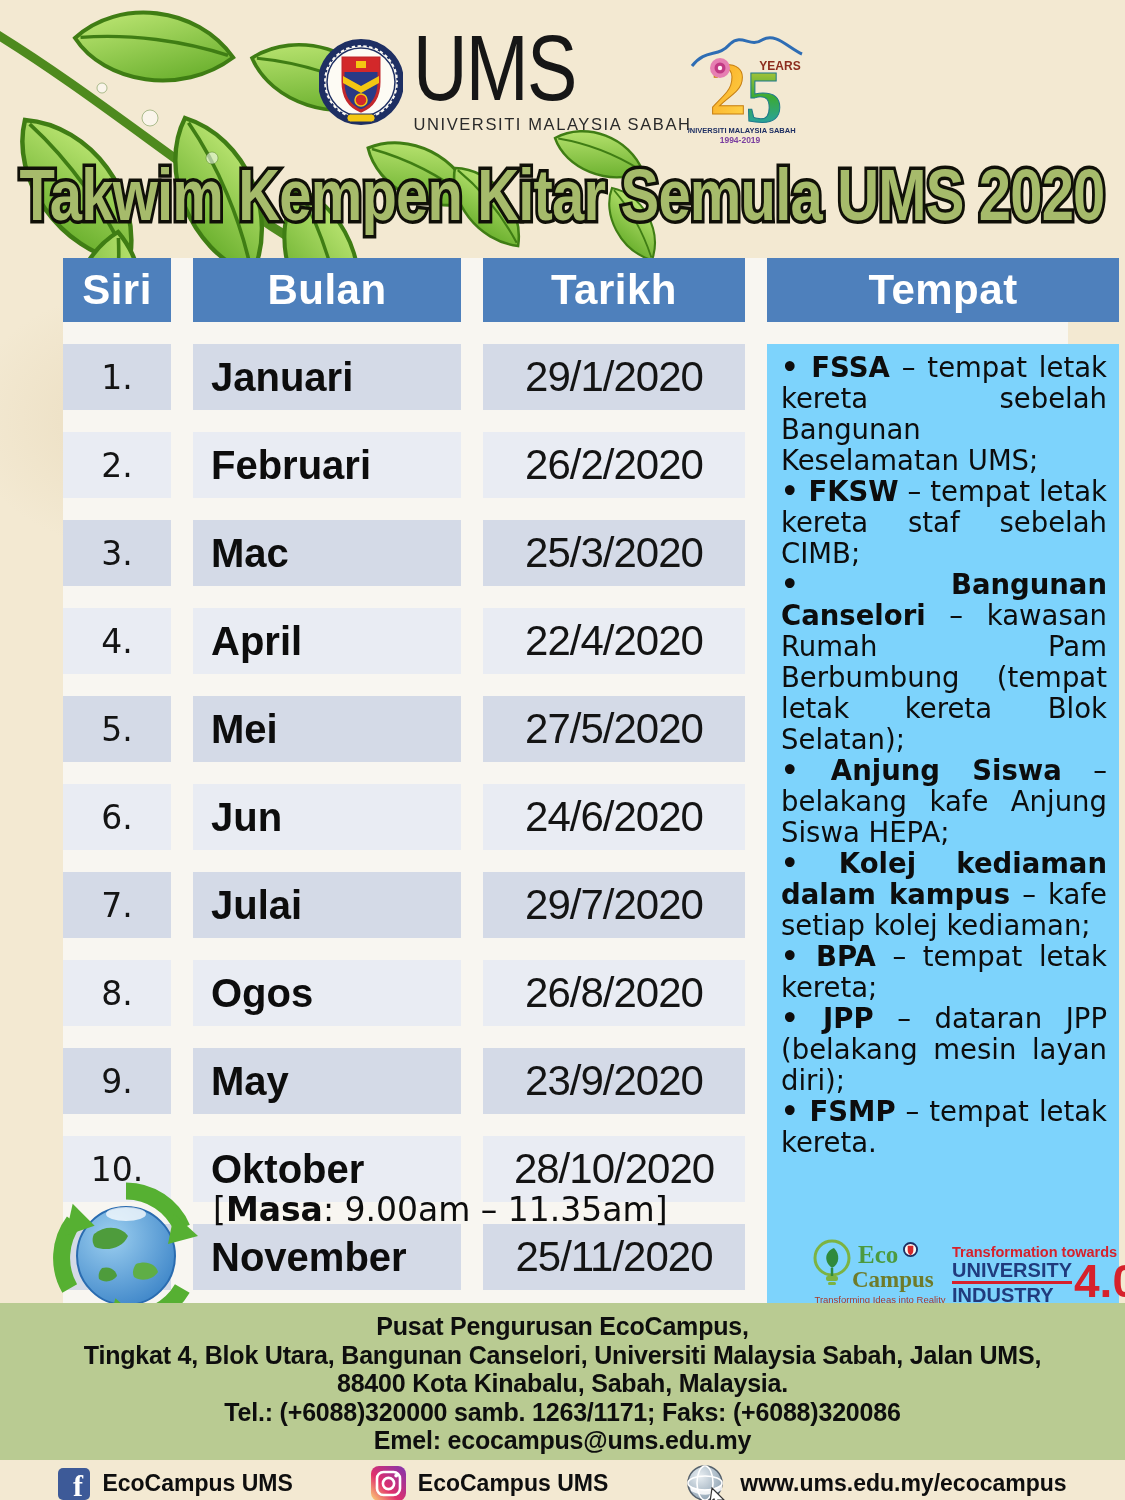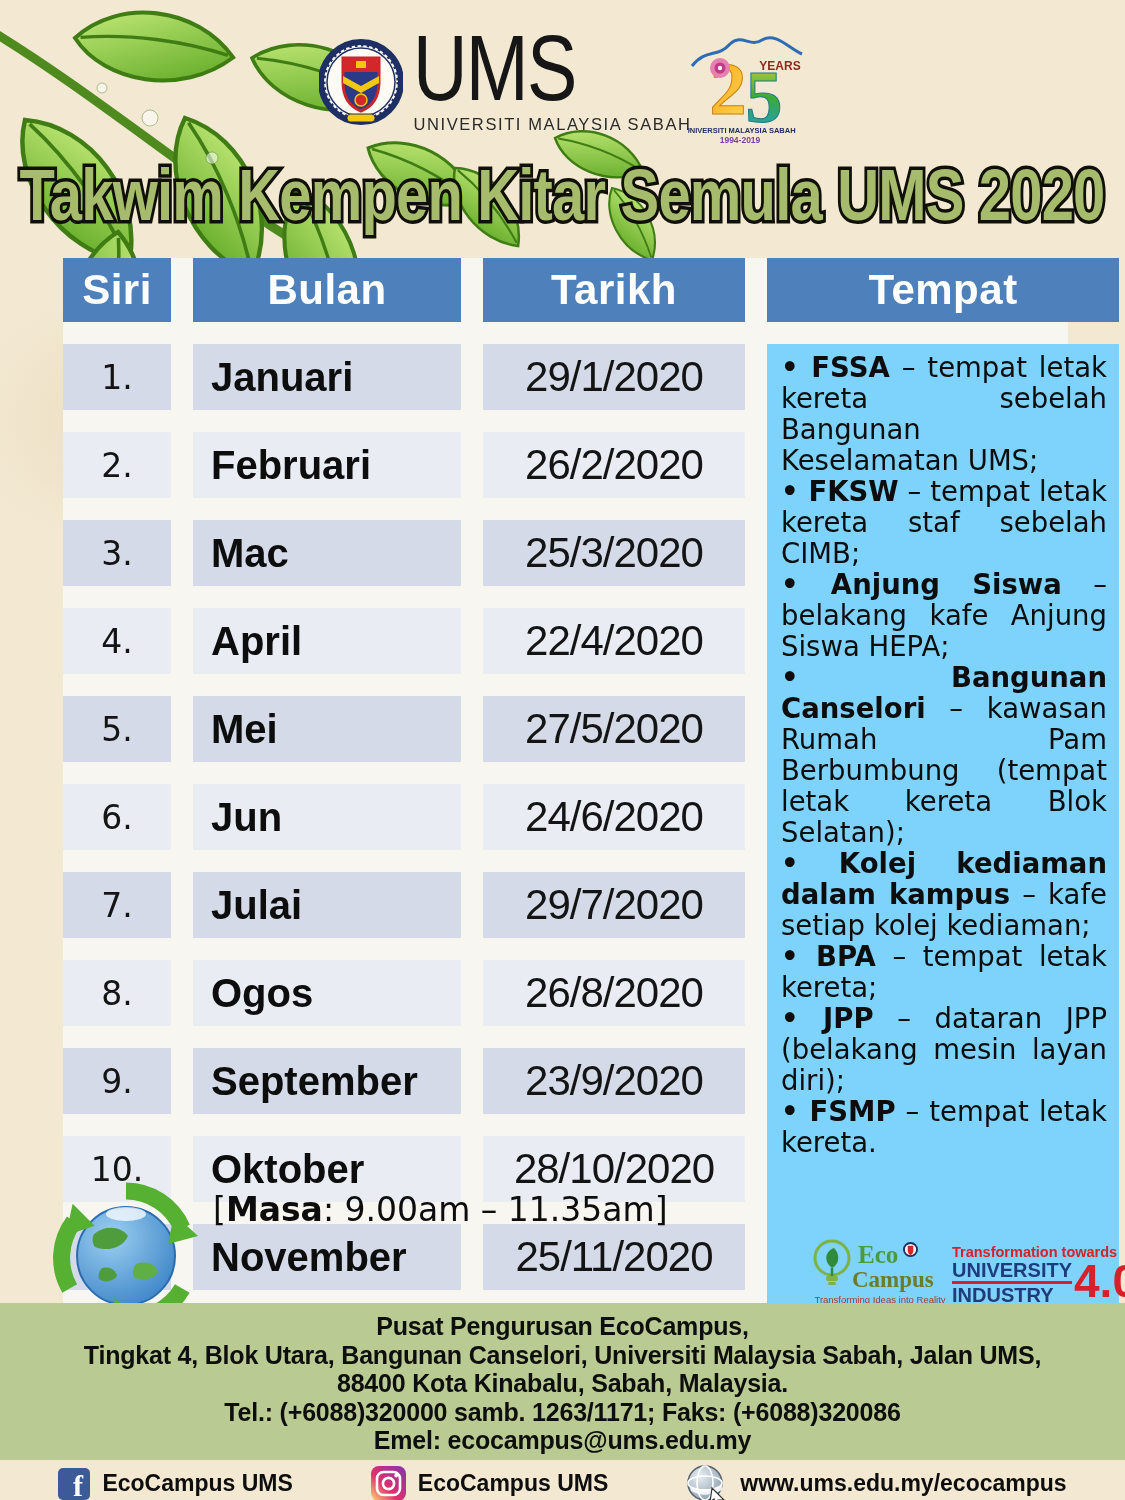--- a/index.html
+++ b/index.html
@@ -182,40 +182,40 @@
 
     <div class="c-siri r-dark">7.</div>
     <div class="c-bulan r-dark">Julai</div>
     <div class="c-tarikh r-dark">29/7/2020</div>
 
     <div class="c-siri r-light">8.</div>
     <div class="c-bulan r-light">Ogos</div>
     <div class="c-tarikh r-light">26/8/2020</div>
 
     <div class="c-siri r-dark">9.</div>
-    <div class="c-bulan r-dark">September</div>
+    <div class="c-bulan r-dark">May</div>
     <div class="c-tarikh r-dark">23/9/2020</div>
 
     <div class="c-siri r-light">10.</div>
     <div class="c-bulan r-light">Oktober</div>
     <div class="c-tarikh r-light">28/10/2020</div>
 
     <div class="c-siri r-dark">11.</div>
     <div class="c-bulan r-dark">November</div>
     <div class="c-tarikh r-dark">25/11/2020</div>
 
     <div class="c-siri r-light">12.</div>
     <div class="c-bulan r-light">Disember</div>
     <div class="c-tarikh r-light">16/12/2020</div>
 
     <div class="tempat-cell">
       <div class="tempat-item"><span class="tname">FSSA</span> <span>– tempat letak kereta sebelah Bangunan Keselamatan UMS;</span></div>
       <div class="tempat-item"><span class="tname">FKSW</span> <span>– tempat letak kereta staf sebelah CIMB;</span></div>
+      <div class="tempat-item"><span class="tname">Bangunan Canselori</span> <span>– kawasan Rumah Pam Berbumbung (tempat letak kereta Blok Selatan);</span></div>
       <div class="tempat-item"><span class="tname">Anjung Siswa</span> <span>– belakang kafe Anjung Siswa HEPA;</span></div>
-      <div class="tempat-item"><span class="tname">Bangunan Canselori</span> <span>– kawasan Rumah Pam Berbumbung (tempat letak kereta Blok Selatan);</span></div>
       <div class="tempat-item"><span class="tname">Kolej kediaman dalam kampus</span> <span>– kafe setiap kolej kediaman;</span></div>
       <div class="tempat-item"><span class="tname">BPA</span> <span>– tempat letak kereta;</span></div>
       <div class="tempat-item"><span class="tname">JPP</span> <span>– dataran JPP (belakang mesin layan diri);</span></div>
       <div class="tempat-item"><span class="tname">FSMP</span> <span>– tempat letak kereta.</span></div>
     </div>
   </div>
 
   <svg class="masa-icon" width="152" height="152" viewBox="0 0 152 152">
     <defs>
       <radialGradient id="ocean" cx=".35" cy=".3" r=".9">

